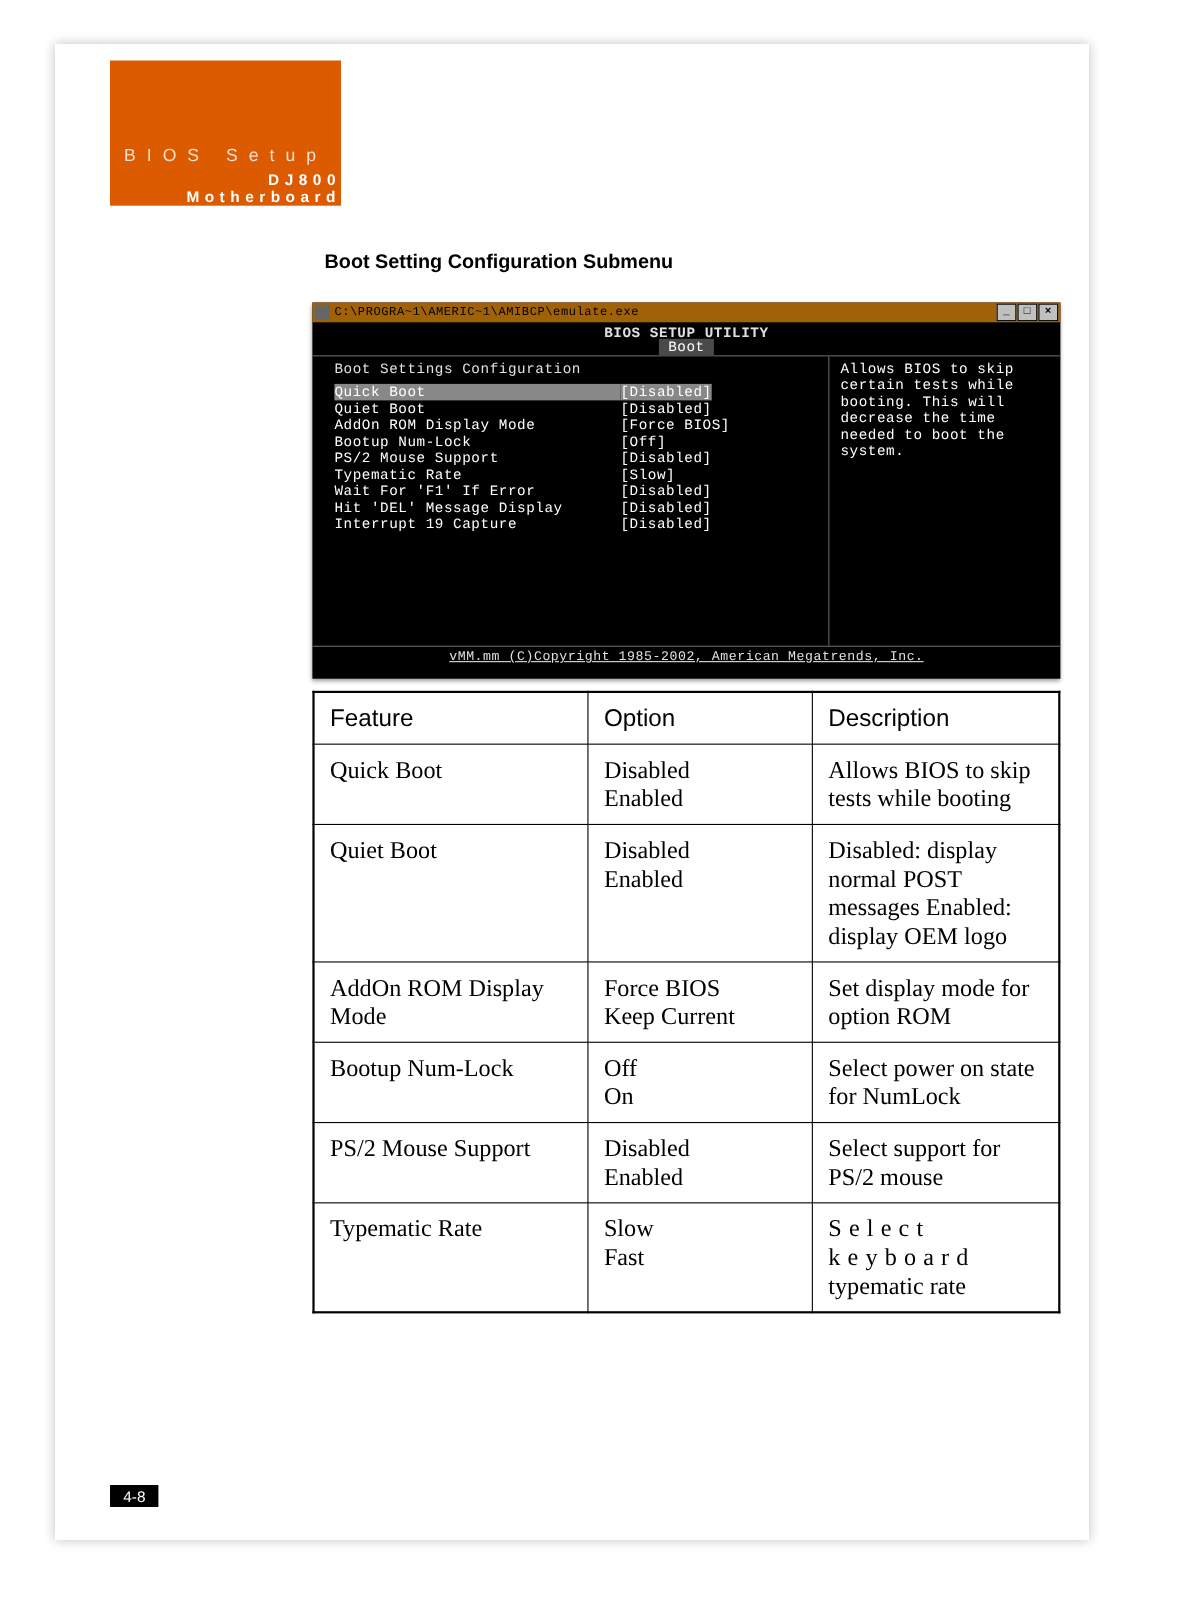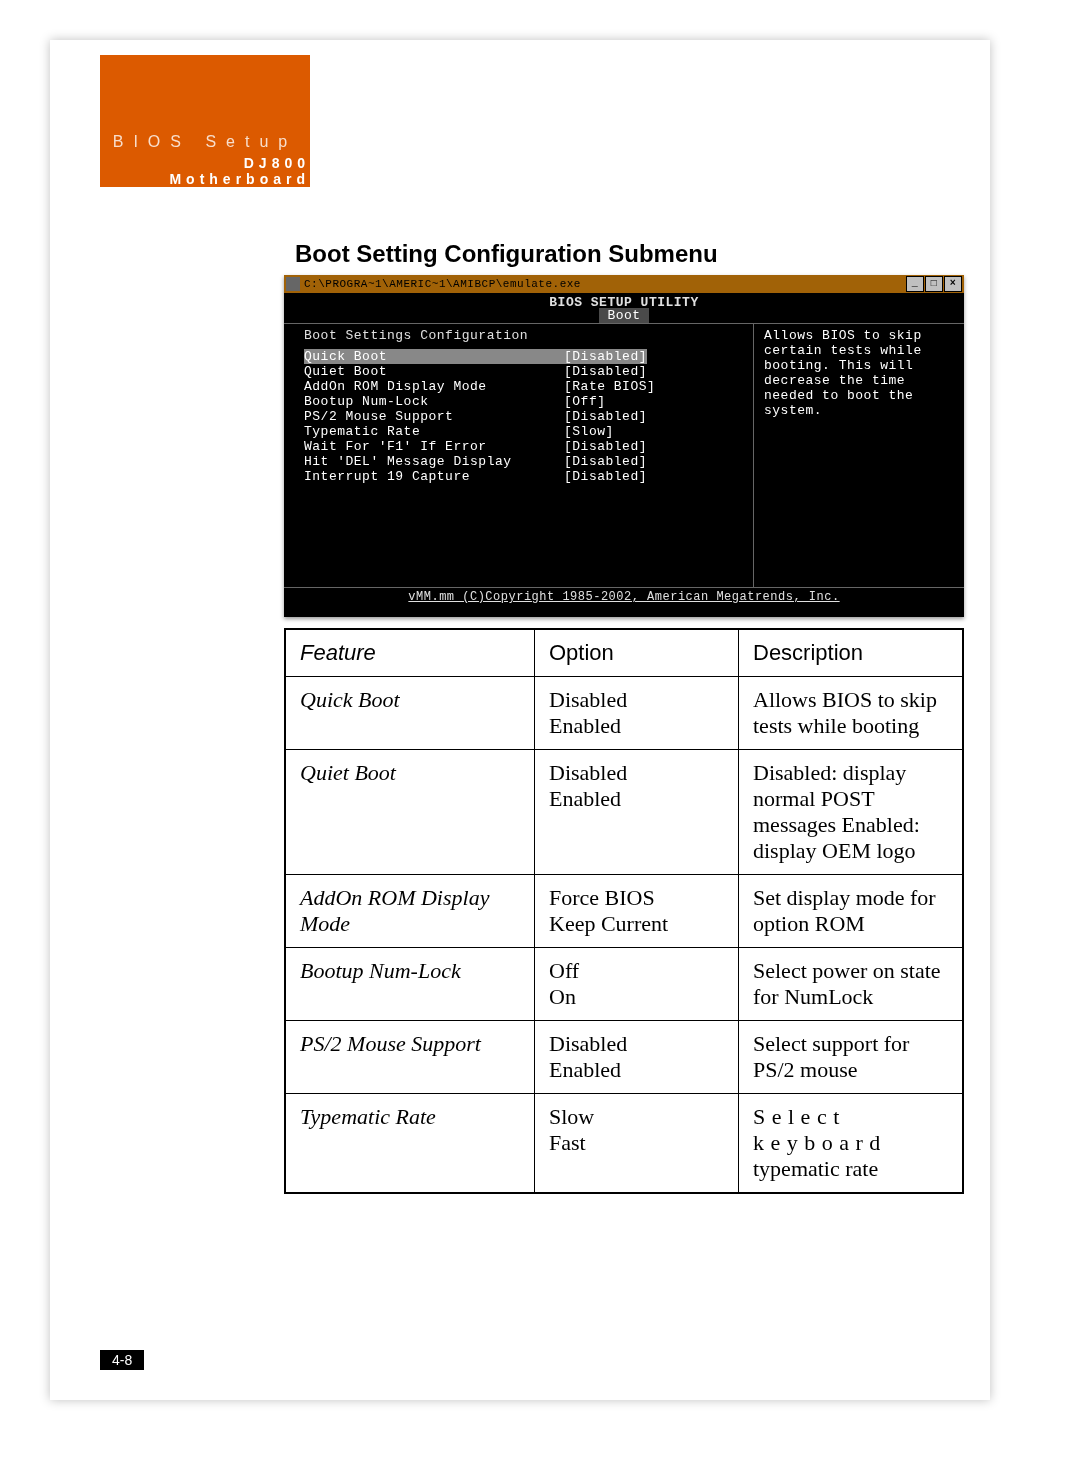--- a/index.html
+++ b/index.html
@@ -11,22 +11,22 @@
   
   .hdr-block{
     position:absolute;left:50px;top:15px;width:210px;height:132px;
     background:#dc5a00;color:#fff;font-family:Arial,Helvetica,sans-serif;
     padding-top:78px;box-sizing:border-box;text-align:center;
   }
   .hdr-block .bios{letter-spacing:10px;font-size:16px;opacity:.8;}
   .hdr-block .model{letter-spacing:5px;font-size:14px;font-weight:bold;margin-top:4px;text-align:right;}
   
   .sec-title{
-    position:absolute;left:245px;top:200px;
-    font-family:Arial,Helvetica,sans-serif;font-weight:bold;font-size:24px;
+    position:absolute;left:245px;top:188px;
+    font-family:Arial,Helvetica,sans-serif;font-weight:bold;font-size:18px;
   }
   
   .bios-win{
     position:absolute;left:234px;top:235px;width:680px;height:342px;
     background:#000;color:#fff;
     font-family:"Courier New",monospace;font-size:13px;letter-spacing:.5px;
     box-shadow:0 2px 4px rgba(0,0,0,.4);
   }
   .bios-titlebar{
     background:#a16207;color:#000;height:18px;font-size:11px;
@@ -60,21 +60,21 @@
   .feat-table{
     position:absolute;left:234px;top:588px;width:680px;
     border-collapse:collapse;border:2px solid #000;
     font-family:"Times New Roman",serif;font-size:22px;
   }
   .feat-table td,.feat-table th{
     border:1px solid #000;padding:10px 14px;vertical-align:top;text-align:left;font-weight:normal;
   }
   .feat-table thead th{font-family:Arial,Helvetica,sans-serif;font-size:22px;}
   .feat-table td.multi{white-space:pre-line;}
-  .feat-table .col1{width:220px;font-style:italic;}
+  .feat-table .col1{width:220px;}
   .feat-table .col2{width:175px;}
   .desc-typematic{letter-spacing:6.5px;}
   
   .pnum{
     position:absolute;left:50px;bottom:30px;background:#000;color:#fff;
     font-family:Arial,Helvetica,sans-serif;font-size:14px;padding:2px 12px;
   }
 </style>
 </head>
 <body>
@@ -107,21 +107,21 @@
             <div class="row">
               <span class="lbl sel">Quick Boot</span>
               <span class="val sel">[Disabled]</span>
             </div>
             <div class="row">
               <span class="lbl">Quiet Boot</span>
               <span class="val">[Disabled]</span>
             </div>
             <div class="row">
               <span class="lbl">AddOn ROM Display Mode</span>
-              <span class="val">[Rate BIOS]</span>
+              <span class="val">[Force BIOS]</span>
             </div>
             <div class="row">
               <span class="lbl">Bootup Num-Lock</span>
               <span class="val">[Off]</span>
             </div>
             <div class="row">
               <span class="lbl">PS/2 Mouse Support</span>
               <span class="val">[Disabled]</span>
             </div>
             <div class="row">

